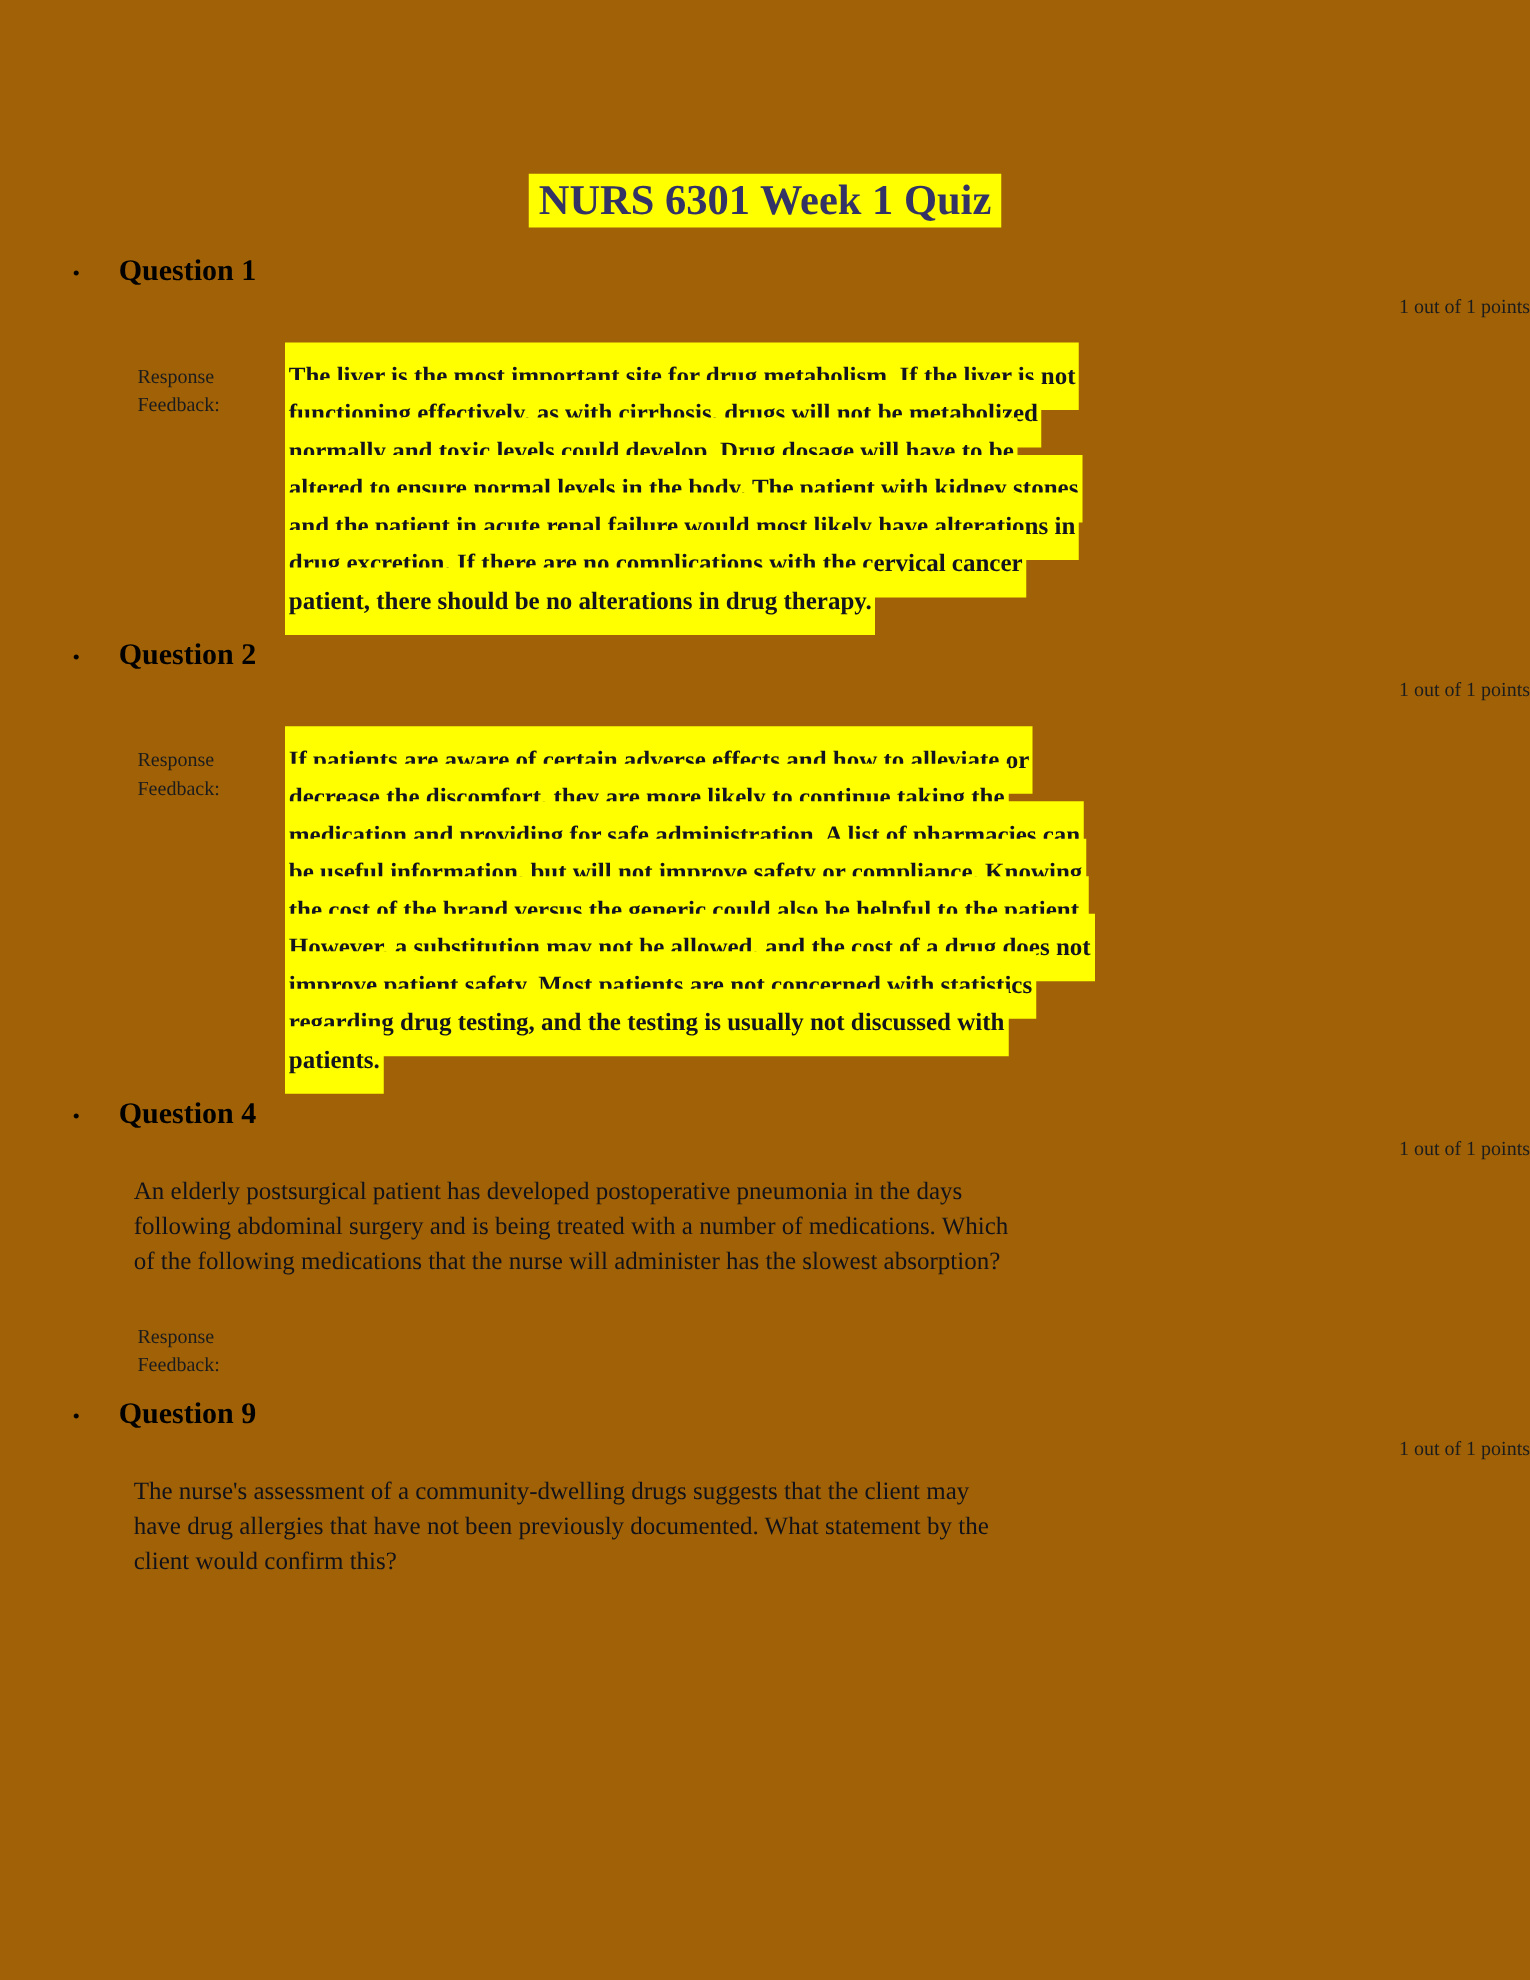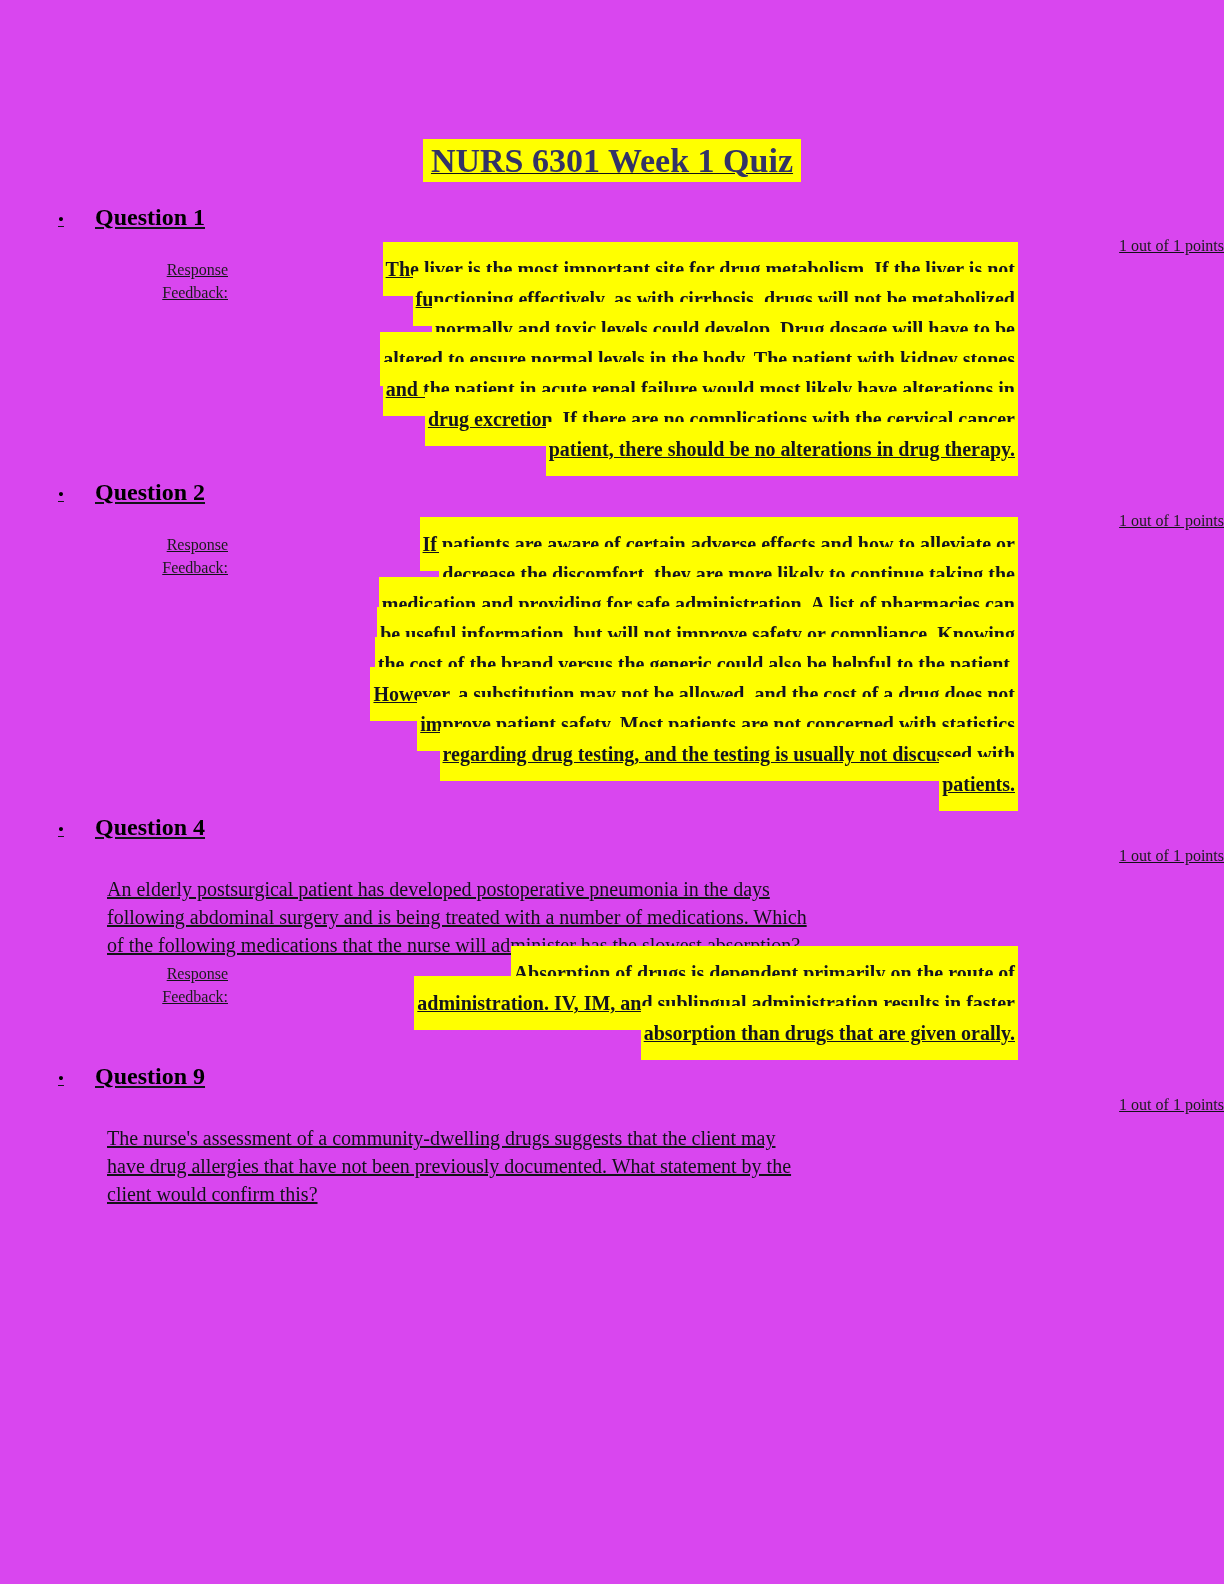--- a/index.html
+++ b/index.html
@@ -2,26 +2,25 @@
 <html><head>
 <meta charset="utf-8">
 <style>
   * { margin: 0; padding: 0; box-sizing: border-box; }
   html, body { background: #ffffff; }
   .page {
     position: relative;
     width: 1224px;
     height: 1584px;
     margin: 0 auto;
-    background: #d946ef;
+    background: #a16207;
     font-family: "Liberation Serif", "DejaVu Serif", serif;
     color: #121218;
     overflow: hidden;
     padding-top: 138px;
-    text-decoration: underline;
   }
   .title-wrap {
     text-align: center;
     line-height: 46px;
     margin-bottom: 4px;
   }
   .page-title {
     display: inline;
     background: #ffff00;
     color: #333366;
@@ -56,22 +55,22 @@
     margin-top: 10px;
     width: 900px;
     font-size: 20px;
     line-height: 28px;
     color: #121218;
     white-space: pre-line;
   }
   .fb-row {
     display: flex;
     margin-left: 110px;
+    margin-top: 32px;
     margin-bottom: 4px;
-    text-align: right;
   }
   .fb-label {
     width: 118px;
     flex: 0 0 118px;
     font-size: 16px;
     line-height: 23px;
     color: #1c1c1c;
     padding-top: 3px;
   }
   .fb-text-wrap {
@@ -145,25 +144,20 @@
     <div class="q-head">
       <span class="bullet">•</span>
       <span class="q-heading">Question 4</span>
     </div>
     <div class="points">1 out of 1 points</div>
     <div class="q-text">An elderly postsurgical patient has developed postoperative pneumonia in the days
 following abdominal surgery and is being treated with a number of medications. Which
 of the following medications that the nurse will administer has the slowest absorption?</div>
     <div class="fb-row">
       <div class="fb-label">Response Feedback:</div>
-      <div class="fb-text-wrap">
-        <span class="fb-text">Absorption of drugs is dependent primarily on the route of
-administration. IV, IM, and sublingual administration results in faster
-absorption than drugs that are given orally.</span>
-      </div>
     </div>
   </section>
 
   <section>
     <div class="q-head">
       <span class="bullet">•</span>
       <span class="q-heading">Question 9</span>
     </div>
     <div class="points">1 out of 1 points</div>
     <div class="q-text">The nurse's assessment of a community-dwelling drugs suggests that the client may

